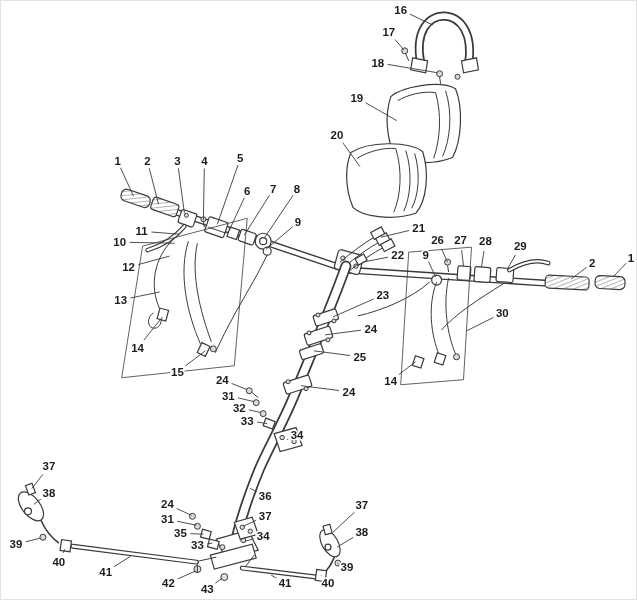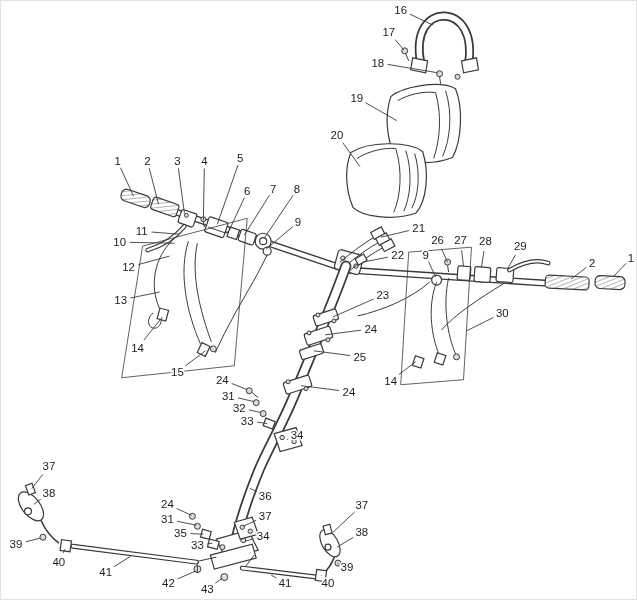--- a/index.html
+++ b/index.html
@@ -9,20 +9,21 @@
   }
   html,body{margin:0;padding:0;background:#fff;}
   .stage{
     position:relative;
     width:637px;height:600px;
     background:var(--bg-color);
     border:1px solid #e2e2e2;
     box-sizing:border-box;
     font-family:"Liberation Sans", sans-serif;
     overflow:hidden;
+    font-weight:bold;
   }
   svg{display:block;width:100%;height:100%;}
   .s  {stroke:var(--line-color);fill:none;stroke-width:1;}
   .s2 {stroke:var(--line-color);fill:none;stroke-width:1.6;}
   .thin{stroke:var(--line-color);fill:none;stroke-width:0.8;}
   .f  {fill:#ffffff;stroke:var(--line-color);stroke-width:1.2;}
   .bolt{fill:#dcdcdc;stroke:var(--line-color);stroke-width:1;}
   .hatch-f{fill:url(#hatch);stroke:var(--line-color);stroke-width:1.2;}
   .tube-d{stroke:var(--line-color);fill:none;stroke-linecap:round;}
   .tube-w{stroke:#ffffff;fill:none;stroke-linecap:round;}

